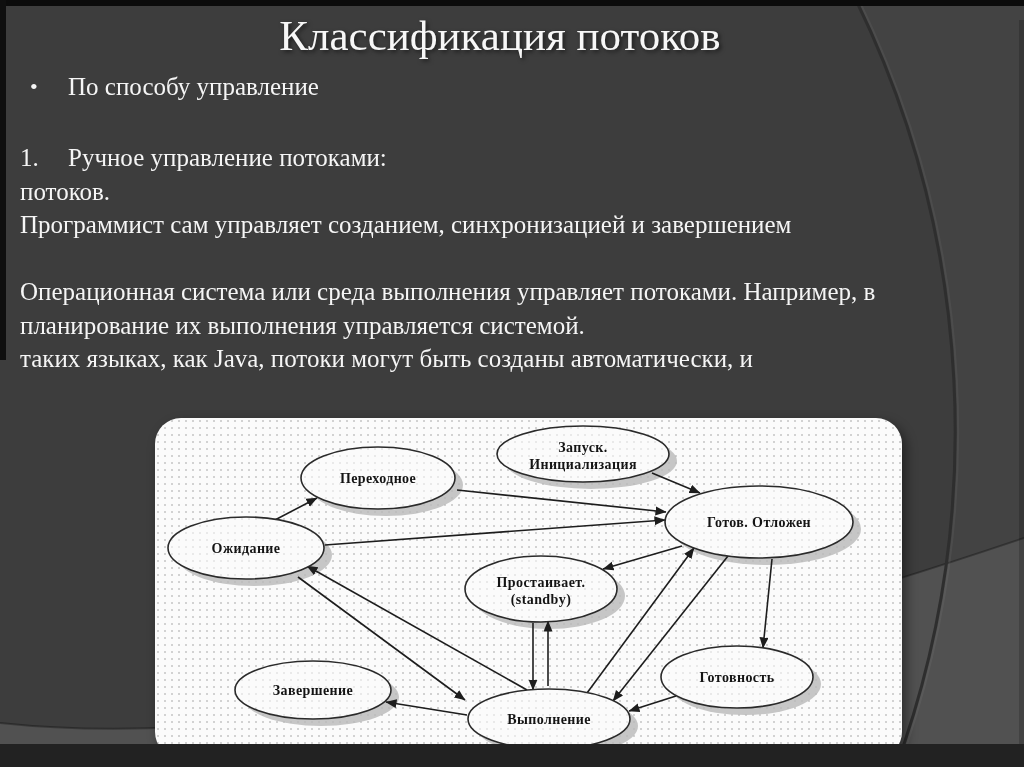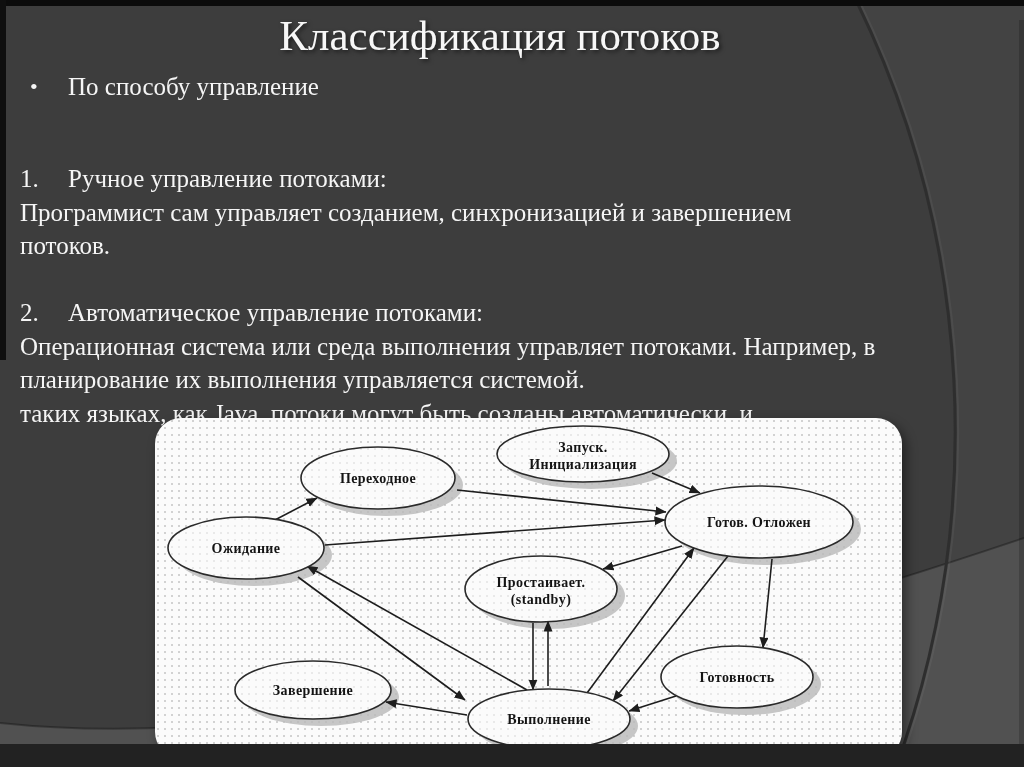--- a/index.html
+++ b/index.html
@@ -19,21 +19,21 @@
     color:#f7f7f7;
     text-shadow:2px 2px 4px rgba(0,0,0,.55);
     white-space:nowrap;
   }
   .bullet-line{
     position:absolute;top:70px;left:30px;
     font-size:25px;line-height:33px;
     display:flex;
   }
   .bullet-marker{width:38px;font-size:22px;}
-  .section{position:absolute;left:20px;font-size:25px;line-height:33.5px;margin-top:21px;}
+  .section{position:absolute;left:20px;font-size:25px;line-height:33.5px;}
   .section .num{display:inline-block;width:48px;}
   .section-1{top:141px;}
   .section-2{top:275px;}
   .bodyline{white-space:nowrap;}
   .diagram-panel{
     position:absolute;left:155px;top:418px;width:747px;height:340px;
     border-radius:26px;
     background-color:#fbfbfb;
     background-image:radial-gradient(circle at 3px 3px,#d2d2d2 1px,transparent 1.4px);
     background-size:7px 7px;
@@ -68,28 +68,25 @@
 
   <div class="bullet-line">
     <span class="bullet-marker">•</span>
     <span>По способу управление</span>
   </div>
 
   <div class="section section-1">
     <div class="bodyline">
       <span class="num">1.</span><span>Ручное управление потоками:</span>
     </div>
+    <div class="bodyline">потоков.</div>
     <div class="bodyline">Программист сам управляет созданием, синхронизацией и завершением</div>
-    <div class="bodyline">потоков.</div>
   </div>
 
   <div class="section section-2">
-    <div class="bodyline">
-      <span class="num">2.</span><span>Автоматическое управление потоками:</span>
-    </div>
     <div class="bodyline">Операционная система или среда выполнения управляет потоками. Например, в</div>
     <div class="bodyline">планирование их выполнения управляется системой.</div>
     <div class="bodyline">таких языках, как Java, потоки могут быть созданы автоматически, и</div>
   </div>
 
   <div class="diagram-panel">
     <svg id="diagram-svg" width="747" height="340" viewBox="0 0 747 340">
         <defs>
           <pattern id="dots" width="7" height="7" patternUnits="userSpaceOnUse">
             <rect x="0" y="0" width="7" height="7" fill="#fbfbfb"></rect>

